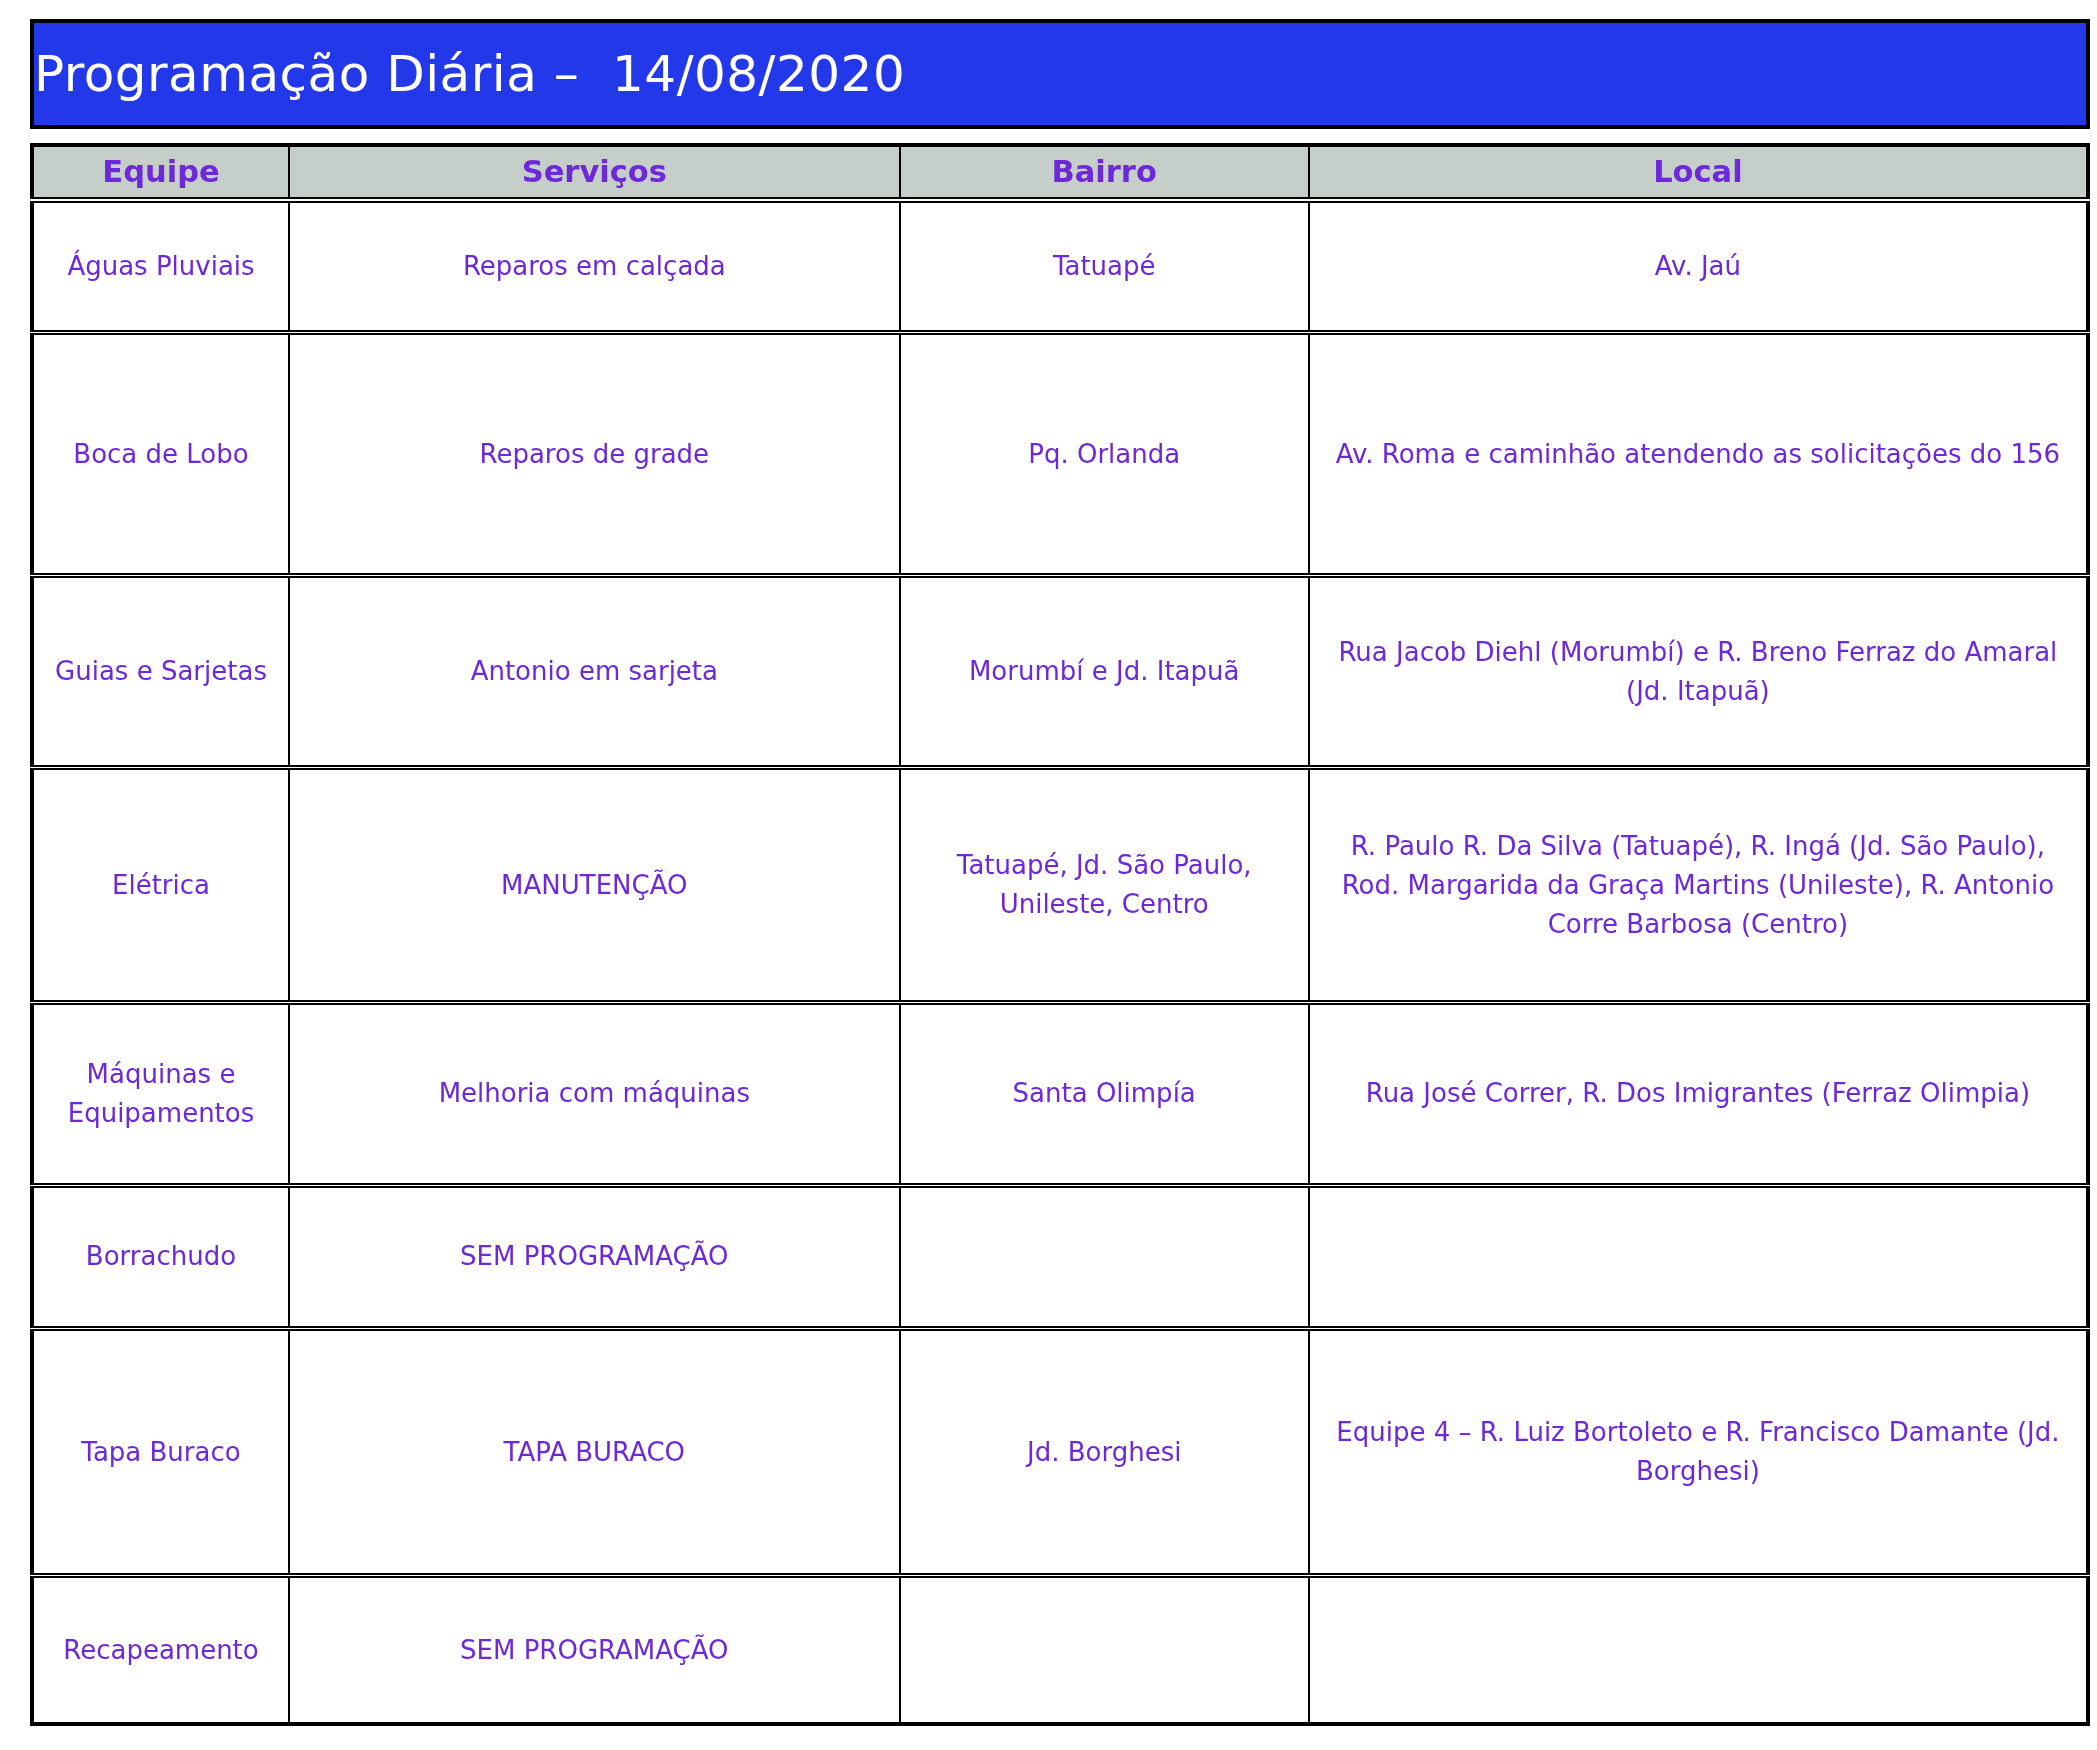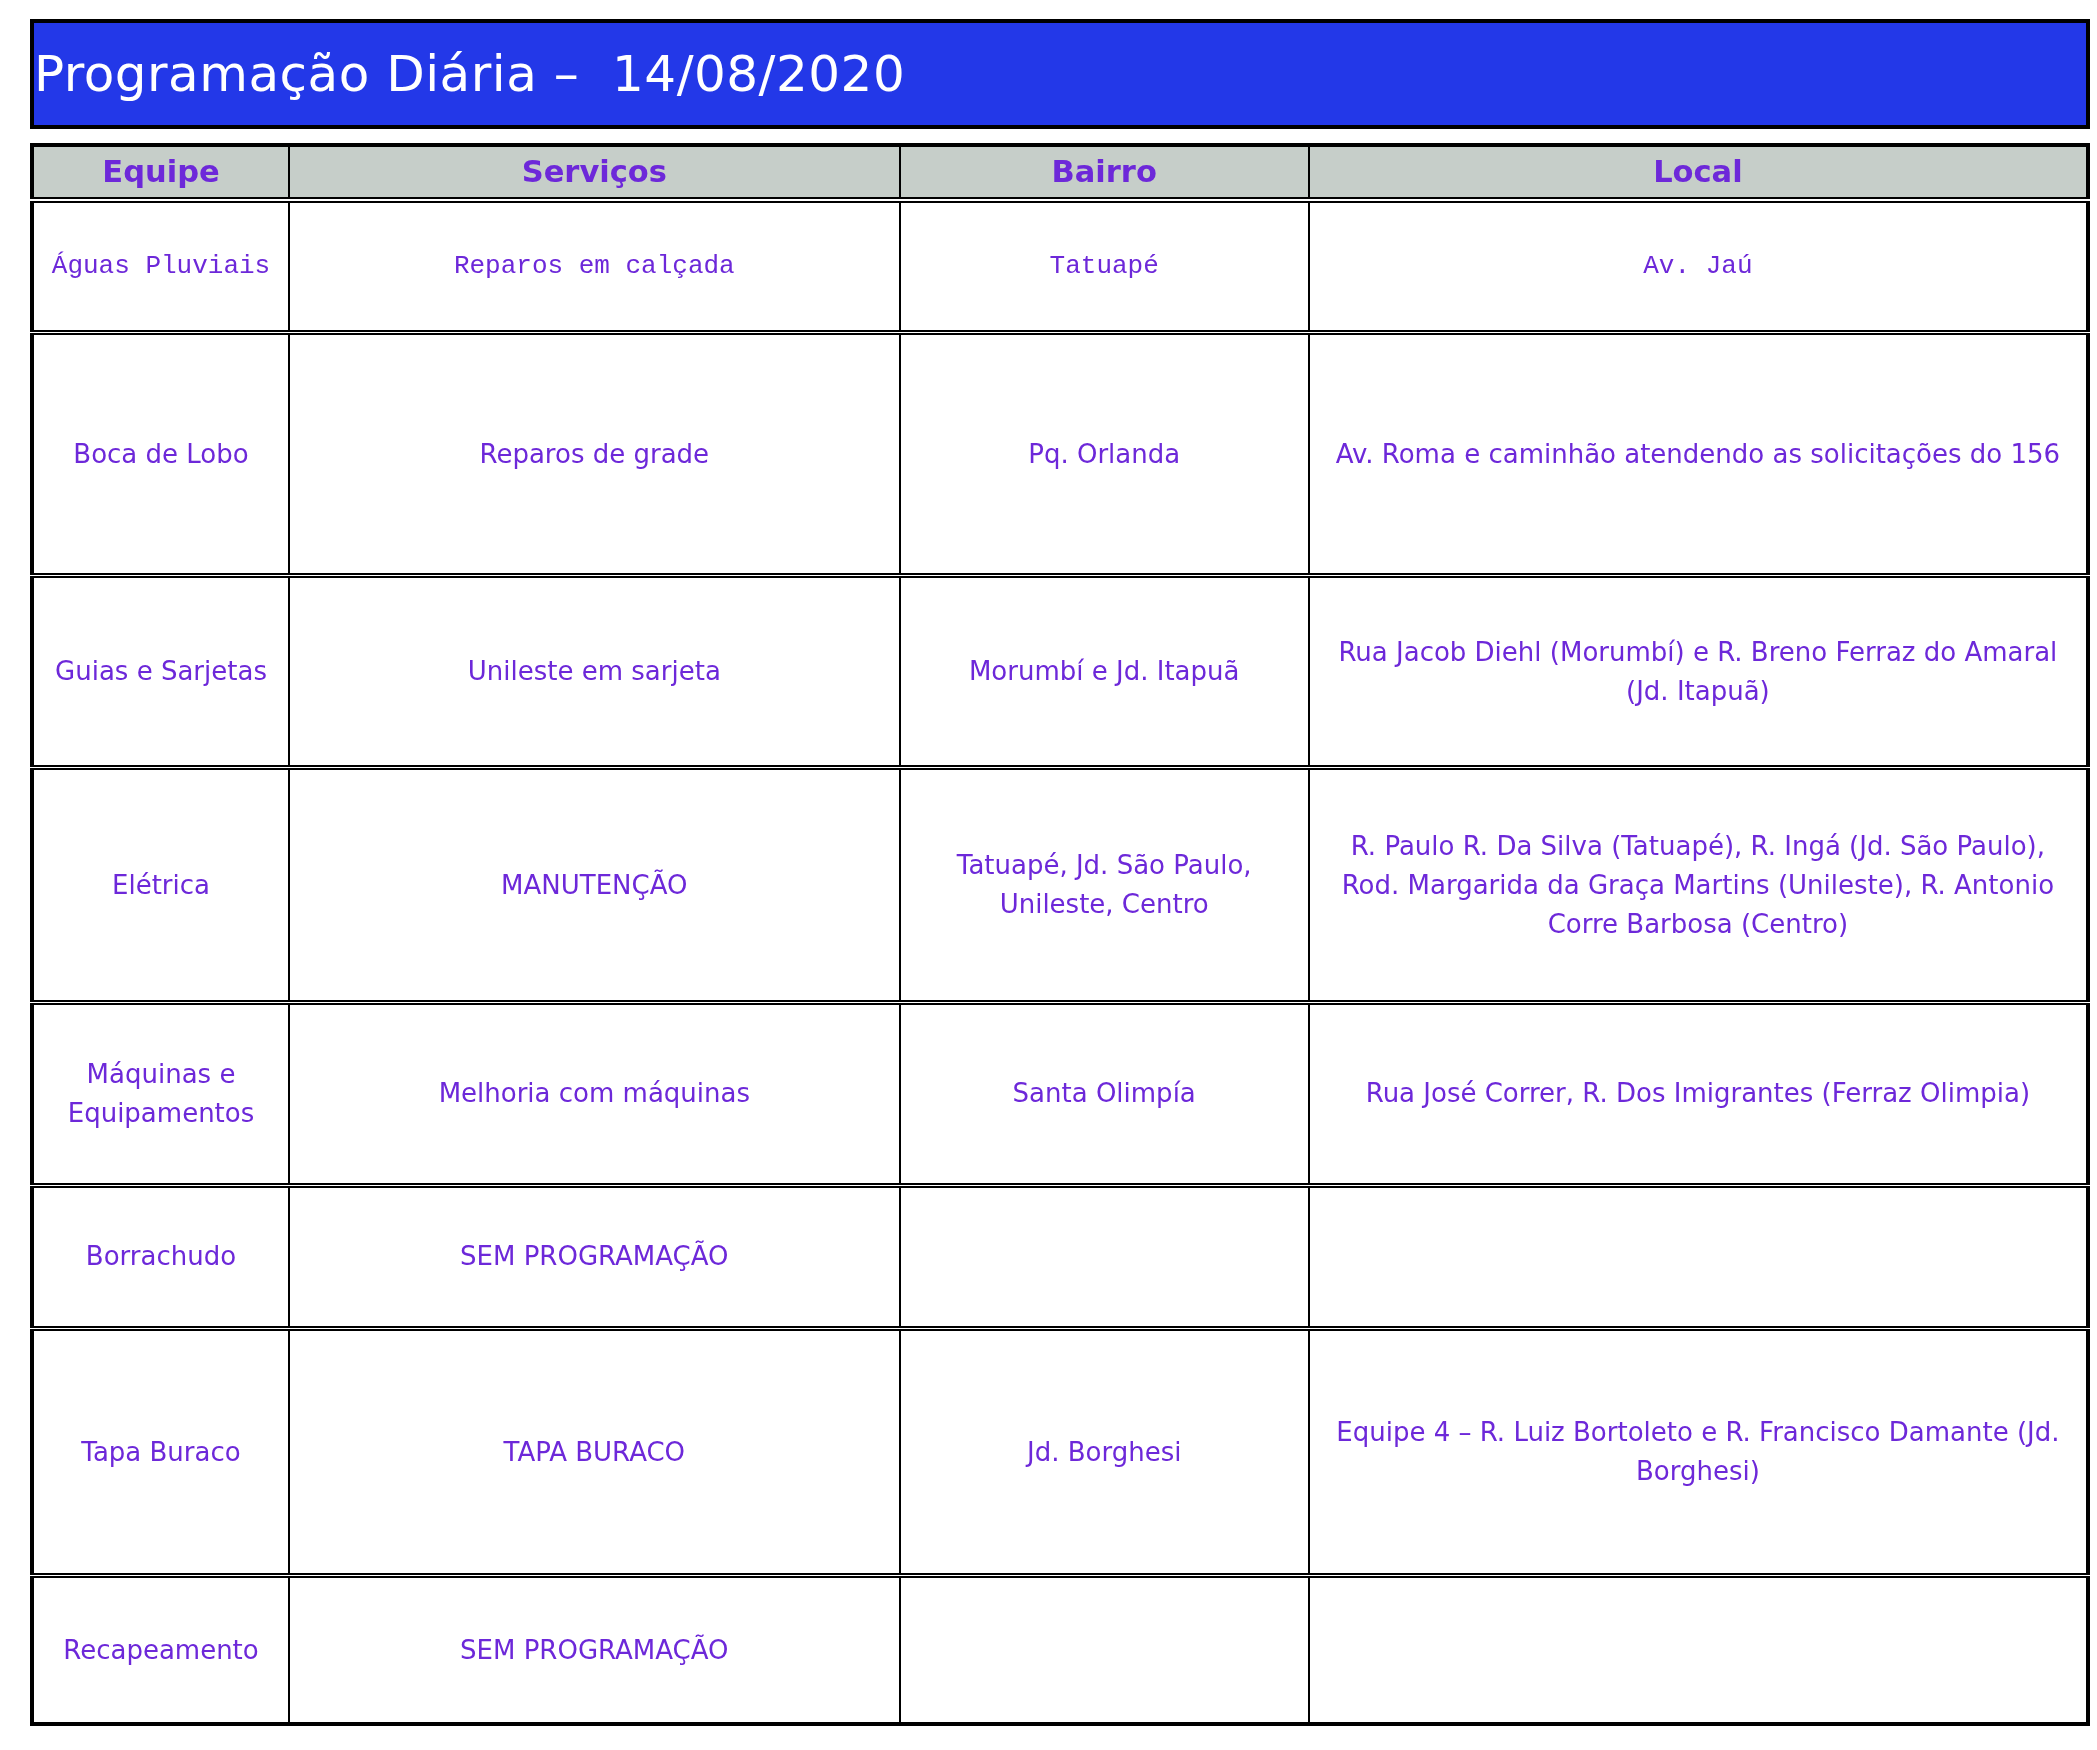--- a/index.html
+++ b/index.html
@@ -70,21 +70,21 @@
   }
   #schedule-table thead th {
     font-size: 30.5px;
     font-weight: 700;
     border-bottom: 6px double #000000;
     padding: 2.2px 13px;
   }
   #schedule-table tbody tr { border-top: 5.4px double #000000; }
   #schedule-table tbody tr:first-child { border-top: none; }
 
-  tr.r1 { height: 117px; font-family: Liberation Mono, monospace; }
+  tr.r1 { height: 117px; }
   tr.r2 { height: 215px; }
   tr.r3 { height: 169px; margin-top: 8px; }
   tr.r4 { height: 208px; }
   tr.r5 { height: 161px; }
   tr.r6 { height: 127px; }
   tr.r7 { height: 190px; }
   tr.r8 { height: 218px; }
   tr.r9 { height: 131px; margin-top: 24px; }
 </style>
 </head>
@@ -119,21 +119,21 @@
         <td>Av. Jaú</td>
       </tr>
       <tr class="r2">
         <td>Boca de Lobo</td>
         <td>Reparos de grade</td>
         <td>Pq. Orlanda</td>
         <td>Av. Roma e caminhão atendendo as solicitações do 156</td>
       </tr>
       <tr class="r3">
         <td>Guias e Sarjetas</td>
-        <td>Unileste em sarjeta</td>
+        <td>Antonio em sarjeta</td>
         <td>Morumbí e Jd. Itapuã</td>
         <td>Rua Jacob Diehl (Morumbí) e R. Breno Ferraz do Amaral (Jd. Itapuã)</td>
       </tr>
       <tr class="r4">
         <td>Elétrica</td>
         <td>MANUTENÇÃO</td>
         <td>Tatuapé, Jd. São Paulo, Unileste, Centro</td>
         <td>R. Paulo R. Da Silva (Tatuapé), R. Ingá (Jd. São Paulo), Rod. Margarida da Graça Martins (Unileste), R. Antonio Corre Barbosa (Centro)</td>
       </tr>
       <tr class="r5">

